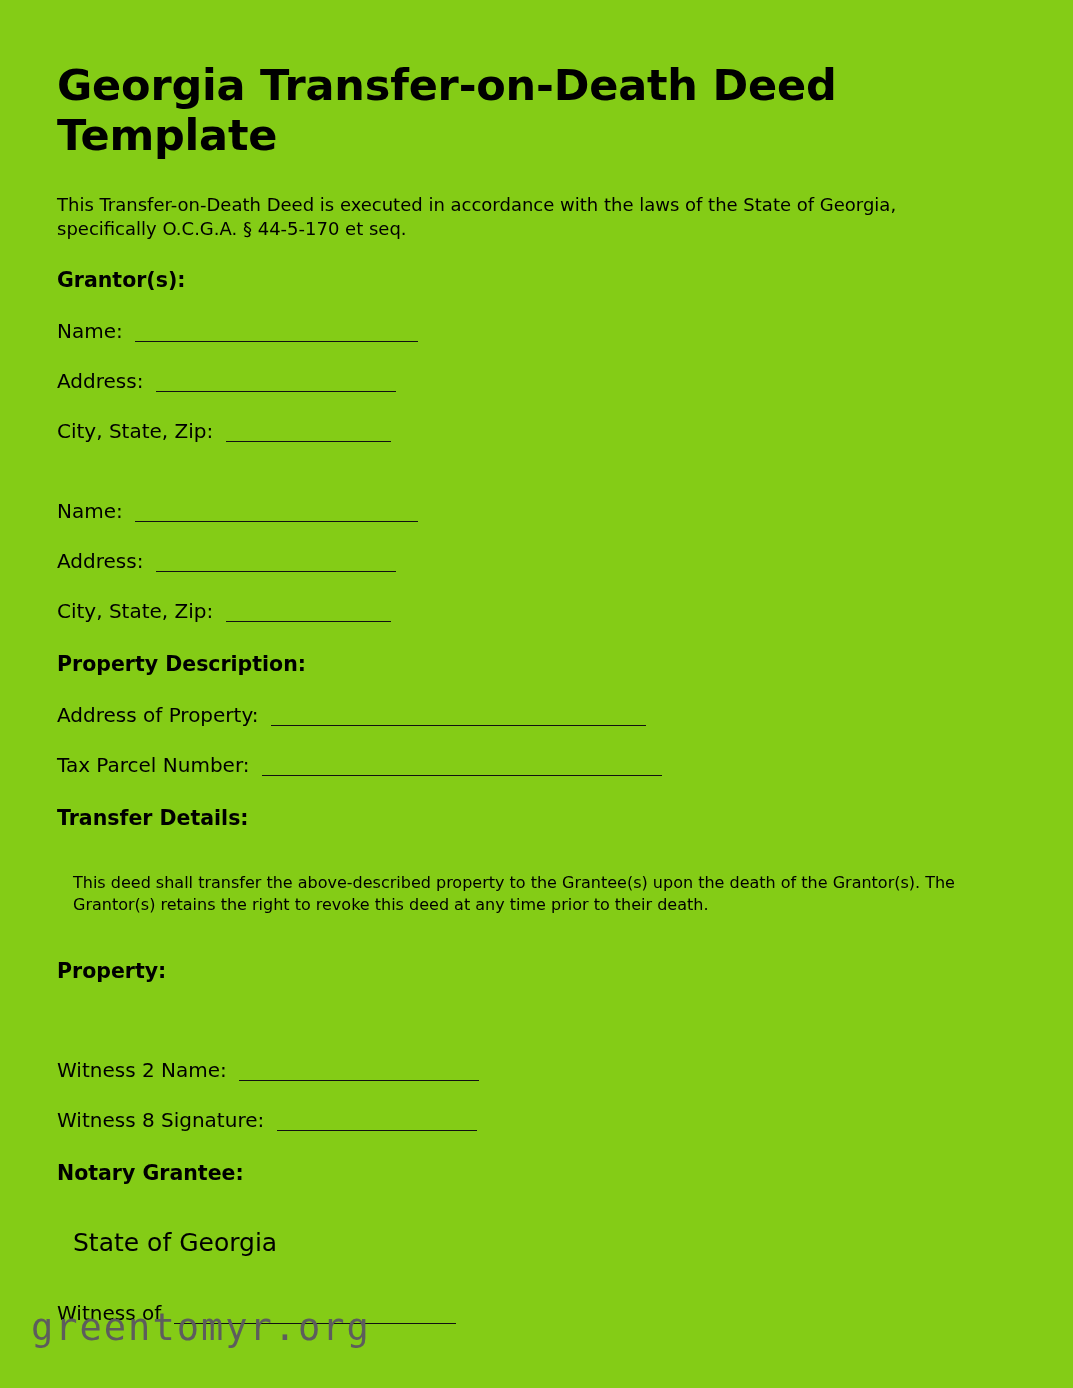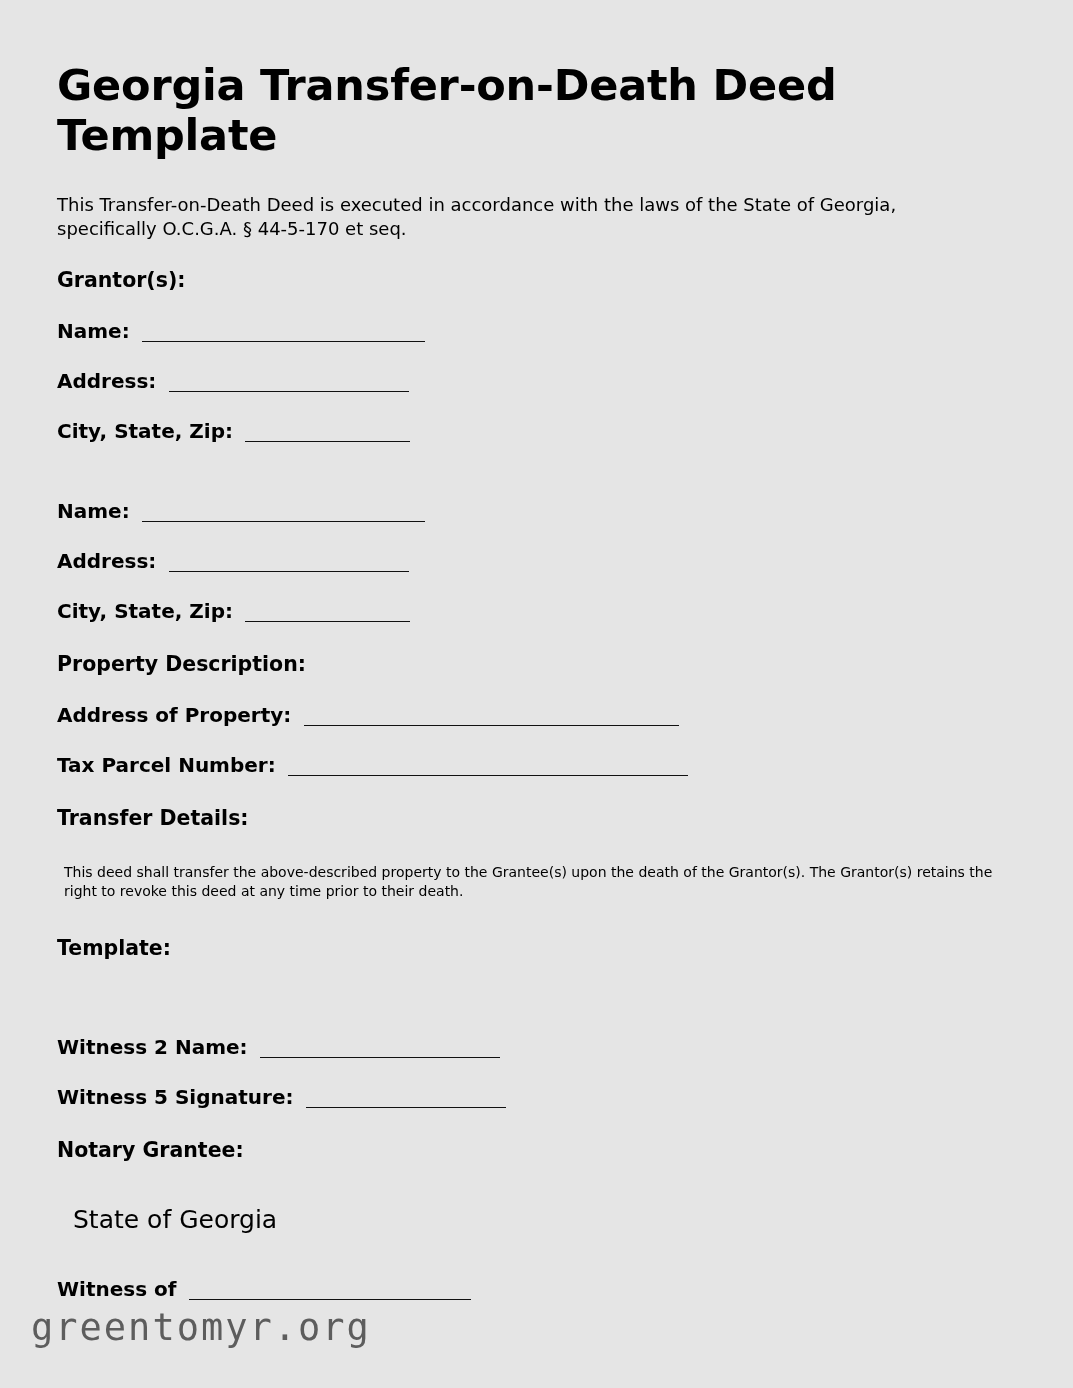--- a/index.html
+++ b/index.html
@@ -12,21 +12,21 @@
     width: 1073px;
     height: 1388px;
     position: relative;
     font-family: "DejaVu Sans", sans-serif;
     color: #000000;
     overflow: hidden;
   }
   .page {
     position: absolute;
     inset: 0;
-    background: #e5e5e5;
+    background: #84cc16;
     padding: 0;
   }
   .content {
     position: absolute;
     left: 57px;
     top: 60px;
     width: 960px;
   }
 
   
@@ -40,43 +40,42 @@
   }
 
   
   .intro-para {
     font-size: 18px;
     line-height: 1.33;
     margin: 32px 0 0 0;
     max-width: 893px;
   }
   .body-para {
-    font-size: 14px;
+    font-size: 16px;
     line-height: 1.33;
-    margin: 7px;
+    margin: 16px;
     max-width: 952px;
   }
 
   
   .section-heading {
     font-size: 20.5px;
     font-weight: 700;
     margin: 0;
   }
 
   
   .field-row {
     font-size: 20px;
     line-height: 1.3;
     margin: 0;
     white-space: nowrap;
   }
   .field-label {
     display: inline;
-    font-weight: bold;
   }
   .field-blank {
     display: inline-block;
     border-bottom: 1.6px solid #111111;
     vertical-align: -4px;
     height: 15px;
     margin-left: 6px;
   }
   .blank-sm  { width: 165px; }
   .blank-md  { width: 240px; }
@@ -177,35 +176,35 @@
       <span class="field-blank blank-xxl"></span>
     </div>
     <div class="gap-section"></div>
 
     <div class="section-heading">Transfer Details:</div>
     <div class="gap-para"></div>
 
     <p class="body-para">This deed shall transfer the above-described property to the Grantee(s) upon the death of the Grantor(s). The Grantor(s) retains the right to revoke this deed at any time prior to their death.</p>
     <div class="gap-section"></div>
 
-    <div class="section-heading">Template:</div>
+    <div class="section-heading">Property:</div>
     <div class="gap-heading"></div>
 
     <div class="gap-field"></div>
 
     <div class="gap-field"></div>
 
     <div class="field-row">
       <span class="field-label">Witness 2 Name:</span>
       <span class="field-blank blank-md"></span>
     </div>
     <div class="gap-field"></div>
 
     <div class="field-row">
-      <span class="field-label">Witness 5 Signature:</span>
+      <span class="field-label">Witness 8 Signature:</span>
       <span class="field-blank" style="width:200px"></span>
     </div>
     <div class="gap-section"></div>
 
     <div class="section-heading">Notary Grantee:</div>
     <div class="gap-heading"></div>
 
     <div class="static-line">State of Georgia</div>
     <div class="gap-field"></div>
 

